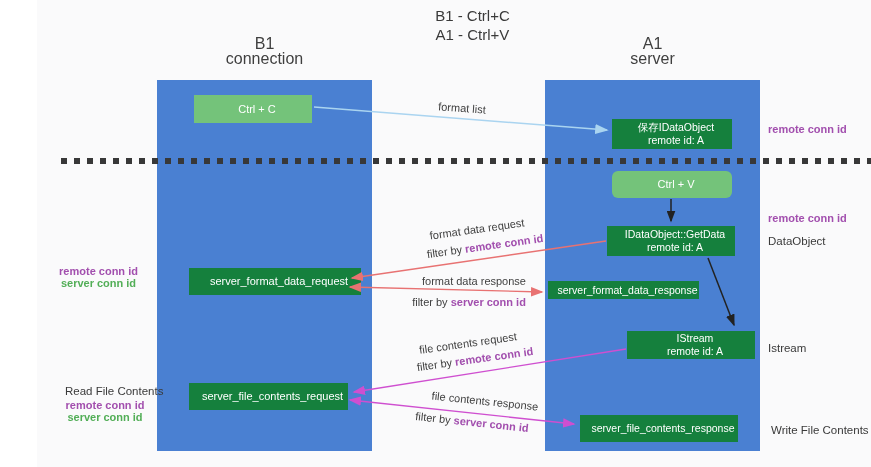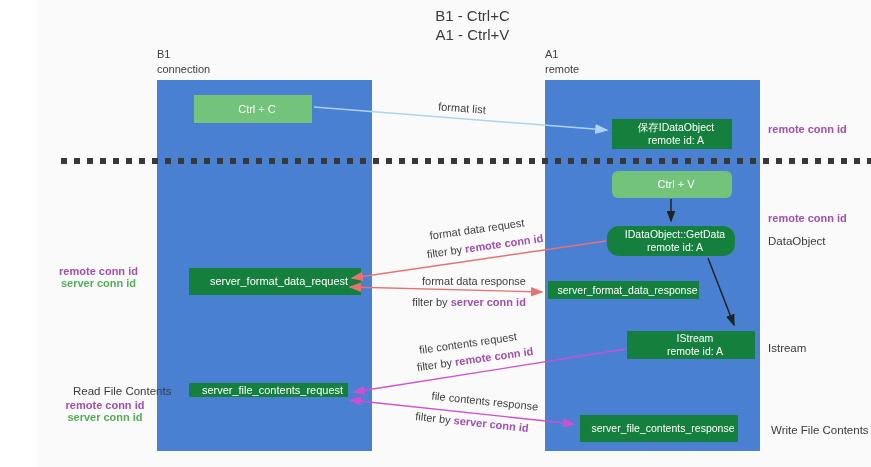--- a/index.html
+++ b/index.html
@@ -5,21 +5,21 @@
   html,body{margin:0;padding:0;}
   .canvas{
     position:relative; width:871px; height:467px;
     background:#fafafb; overflow:hidden;
     font-family:"Liberation Sans", sans-serif;
     color:#3a3a3a;
     margin-left:37px;
   }
   .abs{position:absolute;}
   .title{left:0; right:0; top:6px; text-align:center; font-size:15px; line-height:19px; color:#3a3a3a;}
-  .colhead{top:47px; width:215px; text-align:left; font-size:11px; line-height:15px; color:#3f3f3f;}
+  .colhead{top:36px; width:215px; text-align:center; font-size:16px; line-height:15px; color:#3f3f3f;}
   .col{top:80px; width:215px; height:371px; background:#4a80d2;}
   .dash{left:24px; top:158px; width:824px; height:6px;
         background:repeating-linear-gradient(90deg,#383838 0 6px,transparent 6px 13px);}
   .node{display:flex; flex-direction:column; align-items:center; justify-content:center;
         color:#fff; font-size:11px; line-height:13px; text-align:center; box-sizing:border-box;padding-left:8px;}
   .g{background:#74c37a;}
   .o{background:#15803d;}
   .small{font-size:10.5px;}
   .ann{font-size:11.5px; white-space:nowrap;}
   .b{font-weight:bold; font-size:11px;}
@@ -41,78 +41,78 @@
     <div>B1 - Ctrl+C</div>
     <div>A1 - Ctrl+V</div>
   </div>
 
   <div class="abs colhead" style="left:120px;">
     <div>B1</div>
     <div>connection</div>
   </div>
   <div class="abs colhead" style="left:508px;">
     <div>A1</div>
-    <div>remote</div>
+    <div>server</div>
   </div>
 
   <div class="abs col" style="left:120px;"></div>
   <div class="abs col" style="left:508px;"></div>
 
   <div class="abs dash"></div>
 
   <div class="abs node g" style="left:157px; top:95px; width:118px; height:28px;">
     <span>Ctrl + C</span>
   </div>
 
   <div class="abs node o small" style="left:575px; top:119px; width:120px; height:30px;">
     <span>保存IDataObject</span>
     <span>remote id: A</span>
   </div>
 
   <div class="abs node g" style="left:575px; top:171px; width:120px; height:27px;border-radius:6px;">
     <span>Ctrl + V</span>
   </div>
 
-  <div class="abs node o small" style="left:570px; top:226px; width:128px; height:30px;border-radius:12px;">
+  <div class="abs node o small" style="left:570px; top:226px; width:128px; height:30px;">
     <span>IDataObject::GetData</span>
     <span>remote id: A</span>
   </div>
 
   <div class="abs node o" style="left:152px; top:268px; width:172px; height:27px;">
     <span>server_format_data_request</span>
   </div>
 
   <div class="abs node o small" style="left:511px; top:281px; width:151px; height:18px;">
     <span>server_format_data_response</span>
   </div>
 
   <div class="abs node o small" style="left:590px; top:331px; width:128px; height:28px;">
     <span>IStream</span>
     <span>remote id: A</span>
   </div>
 
-  <div class="abs node o" style="left:152px; top:383px; width:159px; height:14px;">
+  <div class="abs node o" style="left:152px; top:383px; width:159px; height:27px;">
     <span>server_file_contents_request</span>
   </div>
 
   <div class="abs node o small" style="left:543px; top:415px; width:158px; height:27px;">
     <span>server_file_contents_response</span>
   </div>
 
   <div class="abs ann b purple" style="left:731px; top:123px;">remote conn id</div>
   <div class="abs ann b purple" style="left:731px; top:212px;">remote conn id</div>
   <div class="abs ann" style="left:731px; top:235px;">DataObject</div>
   <div class="abs ann" style="left:731px; top:342px;">Istream</div>
   <div class="abs ann" style="left:734px; top:424px;">Write File Contents</div>
 
   <div class="abs" style="left:14px; top:265px; width:95px; text-align:center;">
     <div class="ann b purple">remote conn id</div>
     <div class="ann b greent">server conn id</div>
   </div>
-  <div class="abs ann" style="left:36px; top:385px;">Read File Contents</div>
+  <div class="abs ann" style="left:28px; top:385px;">Read File Contents</div>
   <div class="abs" style="left:18px; top:399px; width:100px; text-align:center;">
     <div class="ann b purple">remote conn id</div>
     <div class="ann b greent">server conn id</div>
   </div>
 
   <div class="abs edge r-p4" style="left:425px; top:108px;">format list</div>
 
   <div class="abs edge r-m8" style="left:440px; top:229px;">format data request</div>
   <div class="abs edge r-m8" style="left:448px; top:246px;">
     <span>filter by </span><span class="b purple">remote conn id</span>

